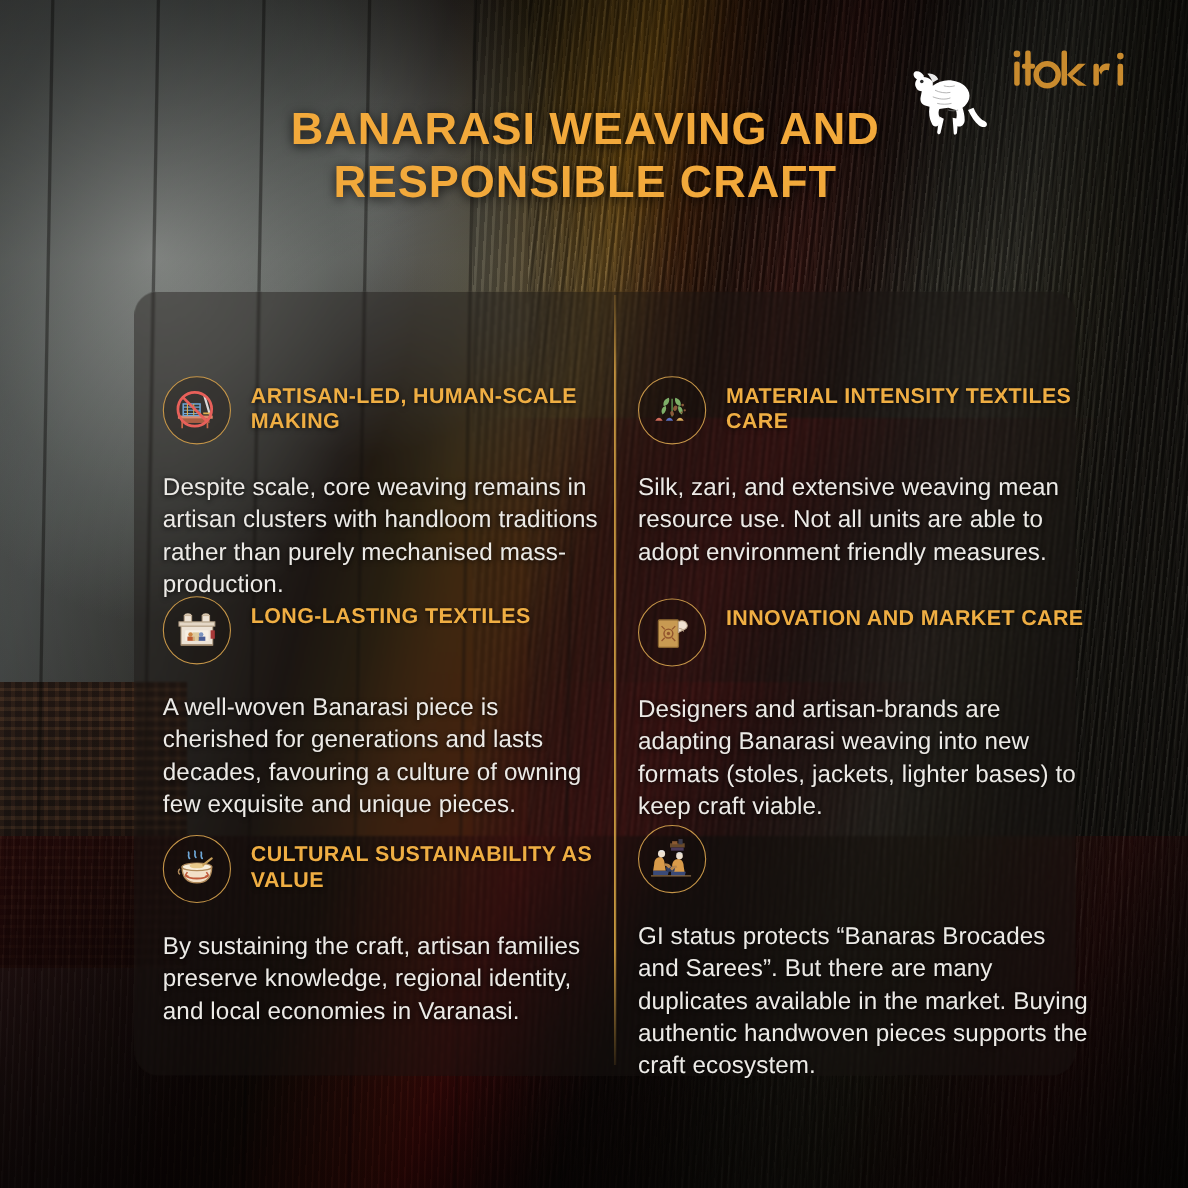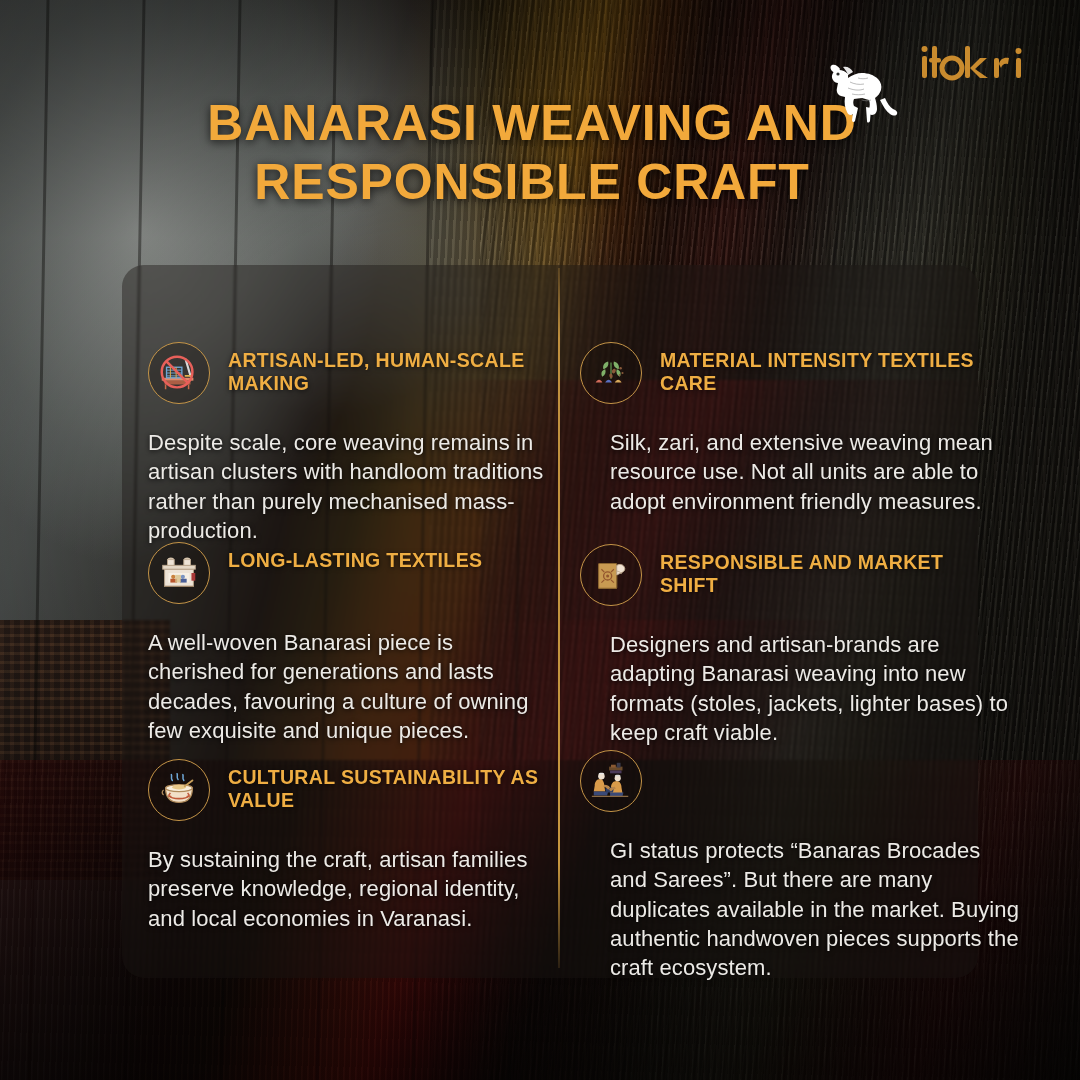--- a/index.html
+++ b/index.html
@@ -89,21 +89,21 @@
     background:
       radial-gradient(ellipse 120% 95% at 50% 45%, rgba(0,0,0,0) 30%, rgba(0,0,0,.45) 72%, rgba(0,0,0,.78) 100%),
       linear-gradient(180deg, rgba(0,0,0,.34) 0%, rgba(0,0,0,.12) 22%, rgba(0,0,0,.18) 70%, rgba(0,0,0,.55) 100%);
   }
 
   
   #header{ position:absolute; top:0; left:0; width:1080px; height:250px; }
   #title{
     position:absolute; top:94px; left:0; width:1064px;
     text-align:center; color:#F2A93B;
-    font-size:50px; font-weight:bold; letter-spacing:.8px; line-height:1.17;
+    font-size:41px; font-weight:bold; letter-spacing:.8px; line-height:1.17;
     text-shadow:0 2px 10px rgba(0,0,0,.75);
   }
   #title .l2{ display:block; }
 
   #logo{ position:absolute; top:42px; right:42px; width:120px; height:44px; }
   #logo svg{ width:100%; height:100%; display:block; }
   #mascot{ position:absolute; top:48px; right:170px; width:92px; height:80px; }
   #mascot svg{ width:100%; height:100%; display:block; }
 
   
@@ -137,21 +137,21 @@
   .card-title{
     color:#EFAE43; font-size:19.5px; font-weight:bold;
     line-height:1.2; letter-spacing:.35px; padding-top:7px;
     text-shadow:0 1px 5px rgba(0,0,0,.7);
   }
   .card-body{
     margin-top:24px; color:#ECEAE6; font-size:22px; line-height:1.33;
     letter-spacing:.1px; text-shadow:0 1px 5px rgba(0,0,0,.85);
   }
   .col-l .card-body{ width:396px; }
-  .col-r .card-body{ width:412px;margin-left:30px; }
+  .col-r .card-body{ width:412px; }
   .col-l.r3 .card-body{ width:402px; }
 </style>
 </head>
 <body>
 
 <div id="bg">
   <div class="bg-layer bg-base"></div>
   <div class="bg-layer bg-red"></div>
   <div class="bg-layer bg-red2"></div>
   <div class="bg-layer bg-carpet"></div>
@@ -288,21 +288,21 @@
         <g fill="#8A4A28" opacity=".85">
           <circle cx="20.5" cy="25" r="4.2" fill="none" stroke="#8A4A28" stroke-width="1.4"></circle>
           <circle cx="20.5" cy="25" r="1.6"></circle>
           <path d="M20.5 16v4M20.5 30v4M12 25h4M25 25h4"></path>
           <path d="M14 18l3 3M27 18l-3 3M14 32l3-3M27 32l-3-3" stroke="#8A4A28" stroke-width="1.2"></path>
         </g>
         <path d="M30 14c3-2 7-1 8 2 1 2 0 4-2 5l-6 3V14z" fill="#F0E2D2" stroke="#C0AA90" stroke-width="1"></path>
         <path d="M30 20c2 0 4 1 5 3" stroke="#C0AA90" stroke-width="1" fill="none"></path>
       </svg>
     </div>
-    <div class="card-title">RESPONSIBLE AND MARKET SHIFT</div>
+    <div class="card-title">INNOVATION AND MARKET CARE</div>
   </div>
   <div class="card-body">Designers and artisan-brands are adapting Banarasi weaving into new formats (stoles, jackets, lighter bases) to keep craft viable.</div>
 </div>
 
 <div class="card col-l r3">
   <div class="card-head">
     <div class="icon-circle">
       <svg viewBox="0 0 48 48">
         <g stroke="#6FA8D8" stroke-width="1.6" fill="none" stroke-linecap="round">
           <path d="M17 14c-2-2 0-4-1-6M23 13c-2-2 0-4-1-6M29 14c-2-2 0-4-1-6"></path>

